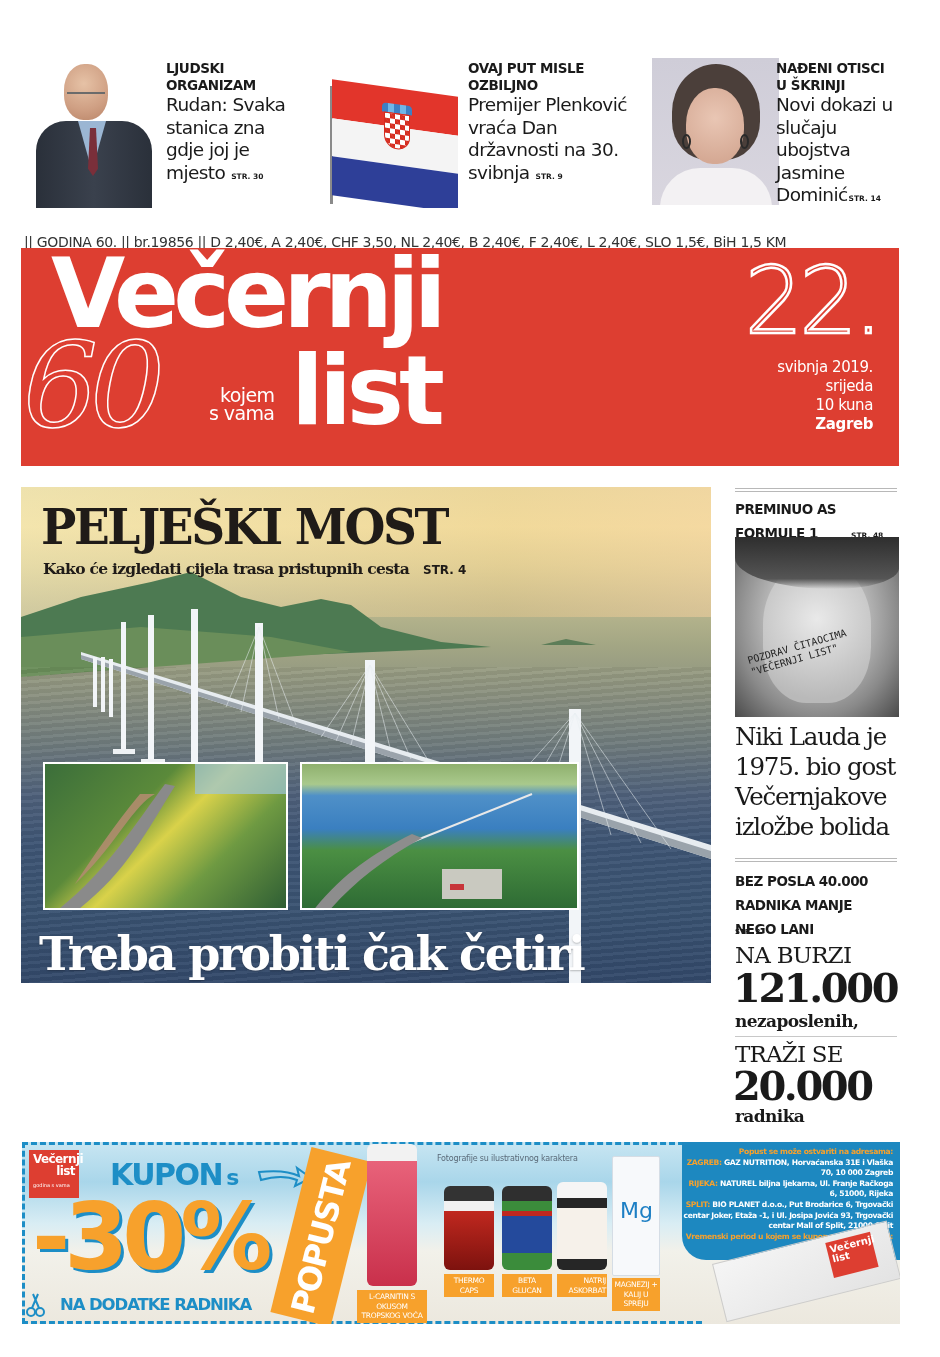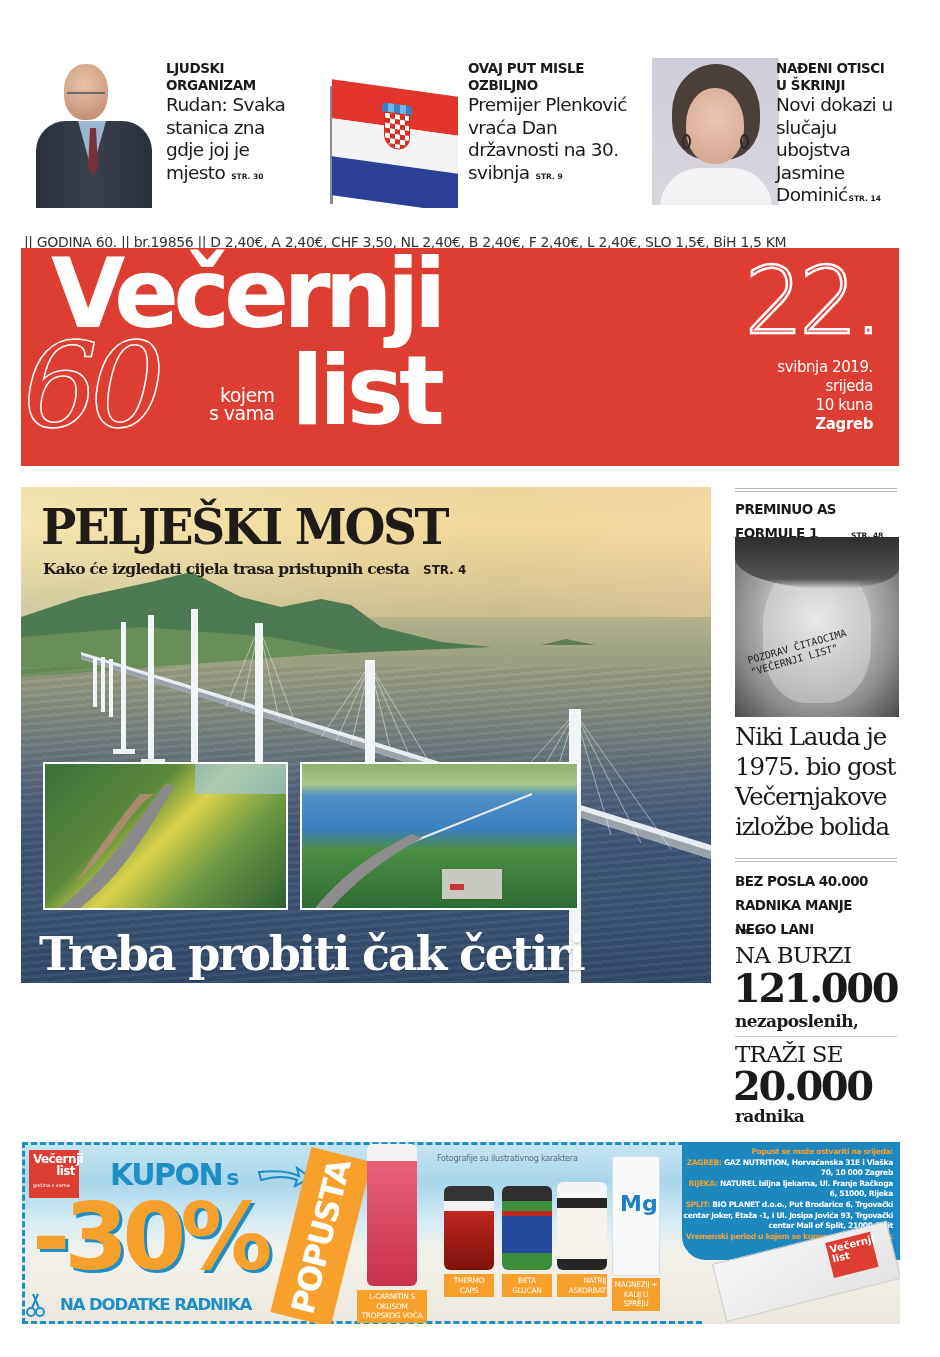--- a/index.html
+++ b/index.html
@@ -288,26 +288,26 @@
   <div class="product" style="left:422px; top:44px; width:50px; height:136px;">
     <div class="pack" style="top:0; height:84px; background:linear-gradient(180deg,#333 0 18%,#f1f1f1 18% 30%,#c0281f 30%,#7d120e 100%);"></div>
     <div class="plabel" style="top:88px;">THERMO CAPS</div>
   </div>
   <div class="product" style="left:535px; top:40px; width:50px; height:140px;">
     <div class="pack" style="top:0; height:88px; background:linear-gradient(180deg,#f5f5f5 0 18%,#262626 18% 30%,#f6f1ea 30% 88%,#262626 88%);"></div>
     <div class="plabel" style="top:92px;text-align:right;">NATRIJ ASKORBAT</div>
   </div>
   <div class="product" style="left:590px; top:14px; width:48px; height:166px;">
     <div class="pack" style="top:0; height:120px; background:#f7f9fb; border:1px solid #d5dde5; border-radius:2px;"></div>
-    <div style="position:absolute; left:8px; top:35px; font-family:'DejaVu Sans',sans-serif; font-weight:bold; font-size:22px; color:#1d7fc4;">Mg</div>
+    <div style="position:absolute; left:8px; top:42px; font-family:'DejaVu Sans',sans-serif; font-weight:normal; font-size:22px; color:#1d7fc4;">Mg</div>
     <div class="plabel" style="top:122px;">MAGNEZIJ + KALIJ U SPREJU</div>
   </div>
 
   <div class="coupon-info">
-    <div class="hl">Popust se može ostvariti na srijeda:</div>
+    <div class="hl">Popust se može ostvariti na adresama:</div>
     <div><span class="hl">ZAGREB:</span> <span>GAZ NUTRITION, Horvaćanska 31E i Vlaška 70, 10 000 Zagreb</span></div>
     <div><span class="hl">RIJEKA:</span> <span>NATUREL biljna ljekarna, Ul. Franje Račkoga 6, 51000, Rijeka</span></div>
     <div><span class="hl">SPLIT:</span> <span>BIO PLANET d.o.o., Put Brodarice 6, Trgovački centar Joker, Etaža -1, i Ul. Josipa Jovića 93, Trgovački centar Mall of Split, 21000 Split</span></div>
     <div class="hl">Vremenski period u kojem se kupon može iskoristiti: 22.05 - 26.05.2019.</div>
   </div>
   <div class="papers">
     <div class="red"><span>Večernji</span><br><span>list</span></div>
   </div>
 </div>
 

